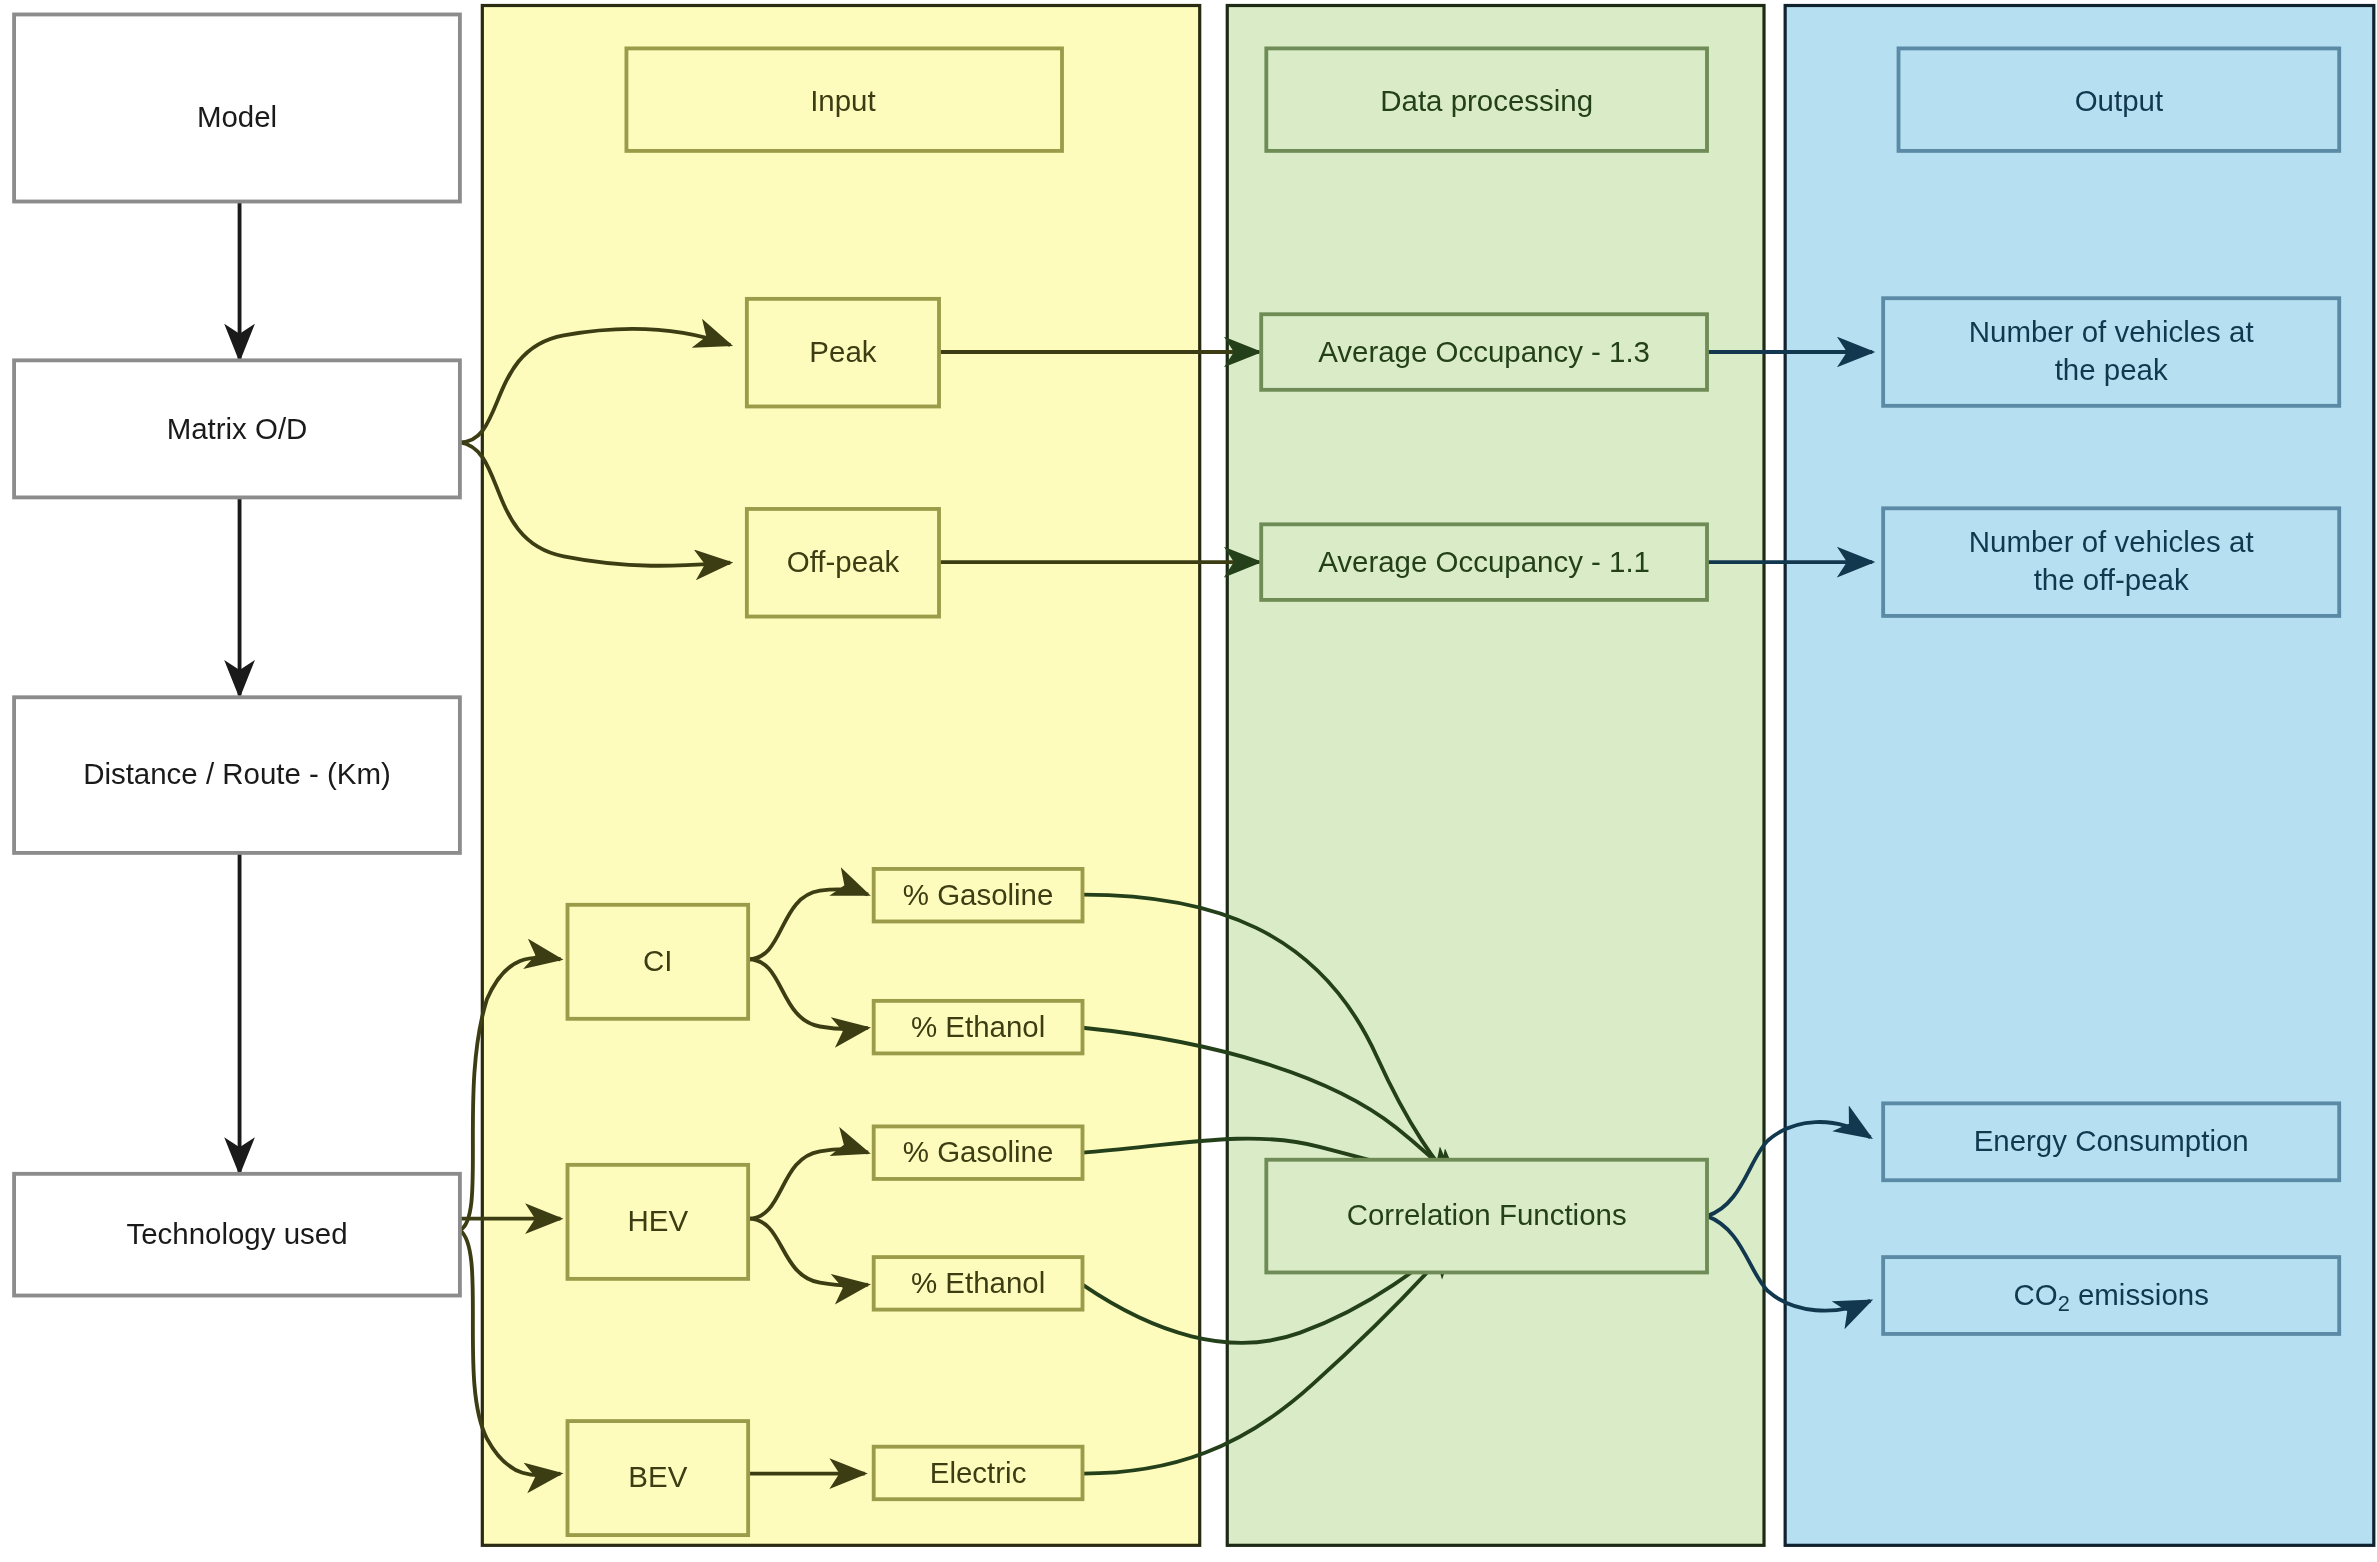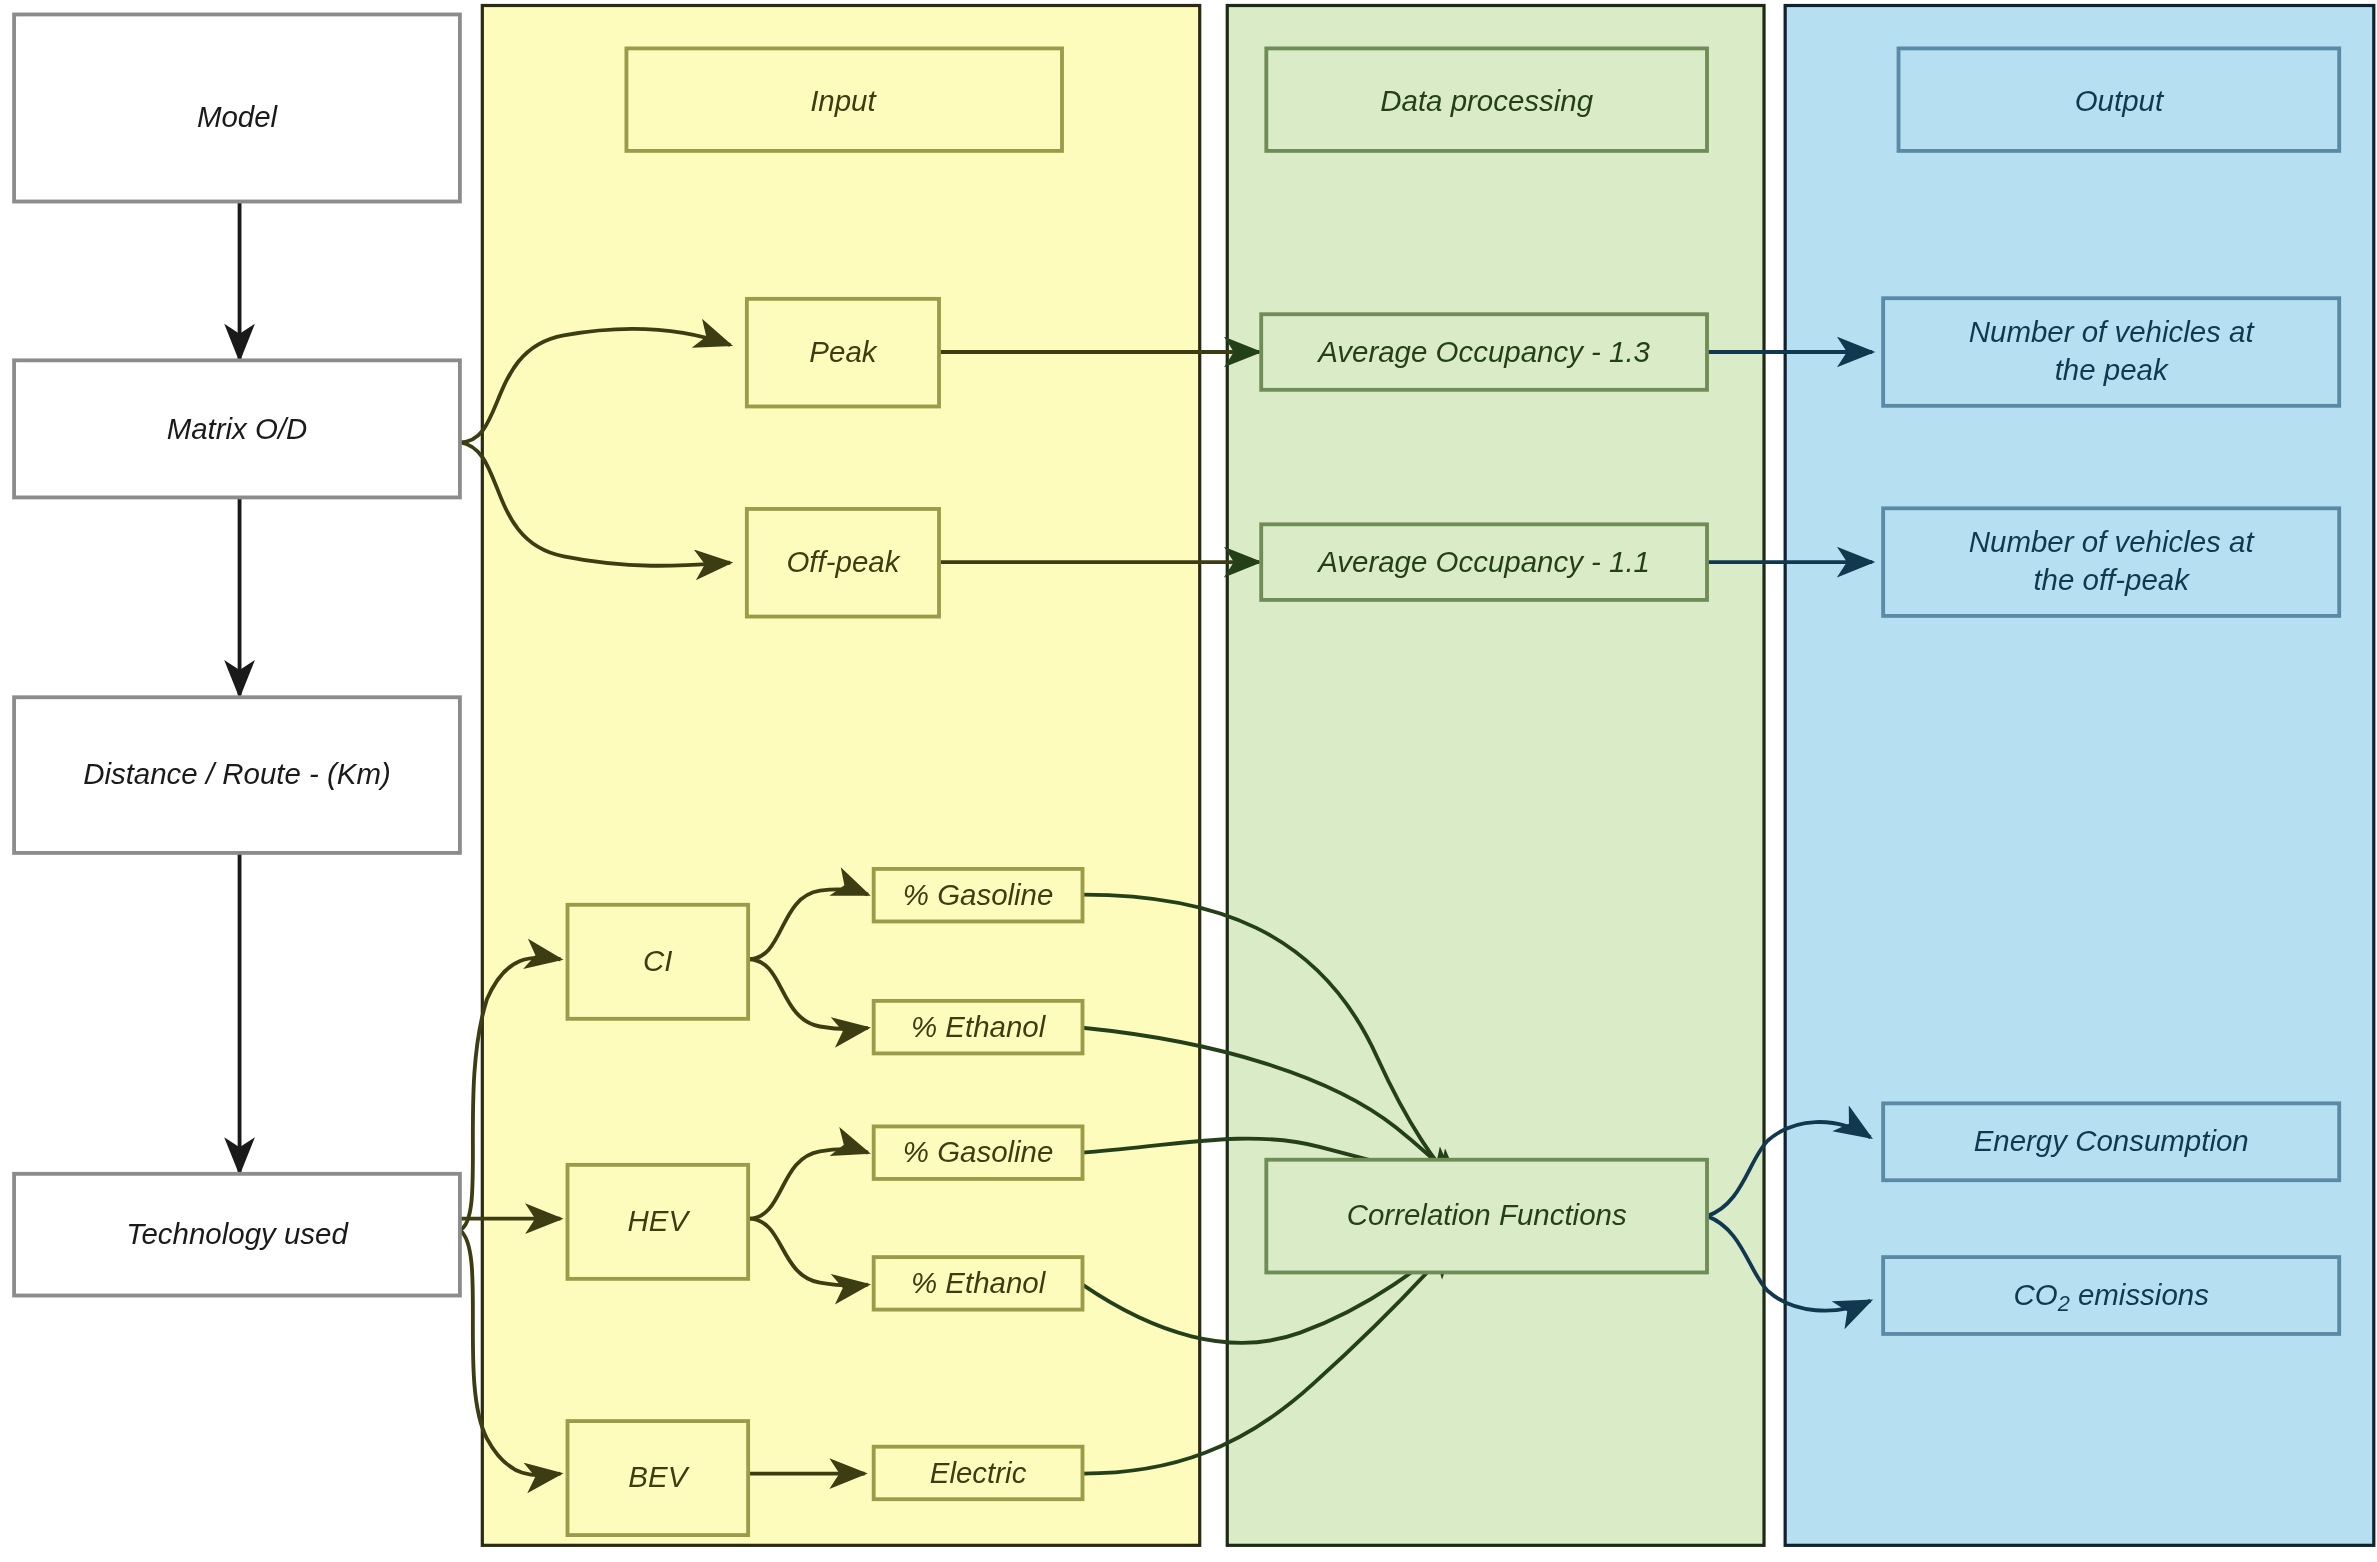--- a/index.html
+++ b/index.html
@@ -1,17 +1,17 @@
 <!DOCTYPE html>
 <html style="font-size:10.3px"><head>
 <meta charset="utf-8">
 <style>
   html,body{margin:0;padding:0;background:#ffffff;}
   body{font-family:"Liberation Sans", sans-serif;}
-  #stage{position:relative;width:2377px;height:1563px;background:#fff;overflow:hidden;font-style:italic;}
+  #stage{position:relative;width:2377px;height:1563px;background:#fff;overflow:hidden;}
   svg#canvas{position:absolute;left:0;top:0;width:2377px;height:1563px;}
   .lane-label{font-size:46px;}
   .node-text{font-size:46px;}
   .sub{font-size:34px;}
 </style>
 </head>
 <body>
 
 <div id="stage">
 <svg id="canvas" viewBox="0 0 3711 2439" xmlns="http://www.w3.org/2000/svg">

